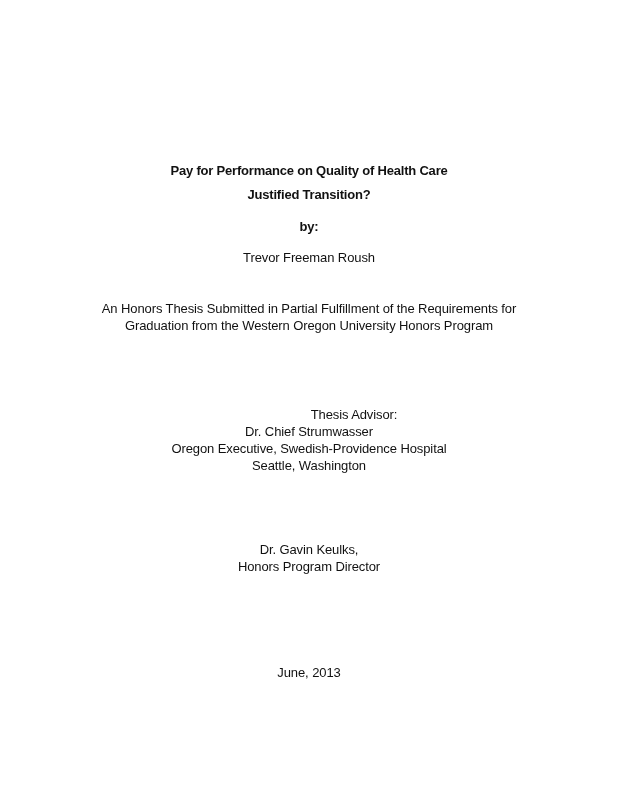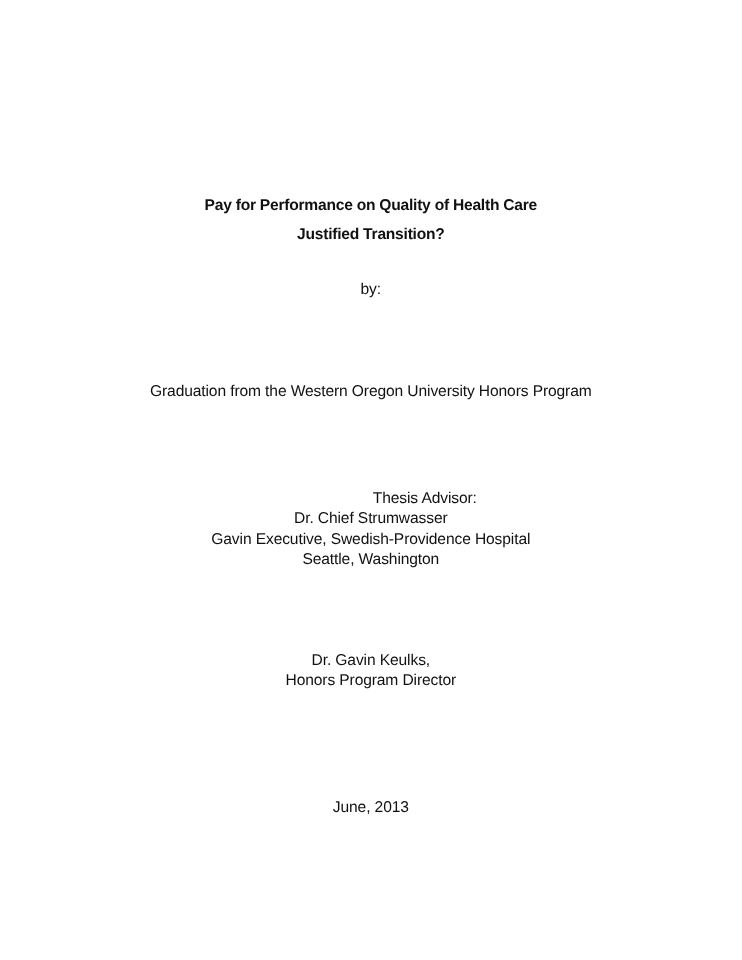--- a/index.html
+++ b/index.html
@@ -43,27 +43,29 @@
     }
   </style>
 </head>
 <body>
 
 <div class="page">
 
   <div class="line title" style="top:160px;">Pay for Performance on Quality of Health Care</div>
   <div class="line title" style="top:184px;">Justified Transition?</div>
 
-  <div class="line" style="top:233px;">by:</div>
+  <div class="line" style="top:219px;font-weight:bold;">by:</div>
+  <div class="line" style="top:250px;">Trevor Freeman Roush</div>
 
+  <div class="line" style="top:301px;">An Honors Thesis Submitted in Partial Fulfillment of the Requirements for</div>
   <div class="line" style="top:318px;">Graduation from the Western Oregon University Honors Program</div>
 
   <div class="line" style="top:407px;padding-left:45px;">Thesis Advisor:</div>
   <div class="line" style="top:424px;">Dr. Chief Strumwasser</div>
-  <div class="line" style="top:441px;">Gavin Executive, Swedish-Providence Hospital</div>
+  <div class="line" style="top:441px;">Oregon Executive, Swedish-Providence Hospital</div>
   <div class="line" style="top:458px;">Seattle, Washington</div>
 
   <div class="line" style="top:542px;">Dr. Gavin Keulks,</div>
   <div class="line" style="top:559px;">Honors Program Director</div>
 
   <div class="line" style="top:665px;">June, 2013</div>
 
 </div>
 
 </body></html>

